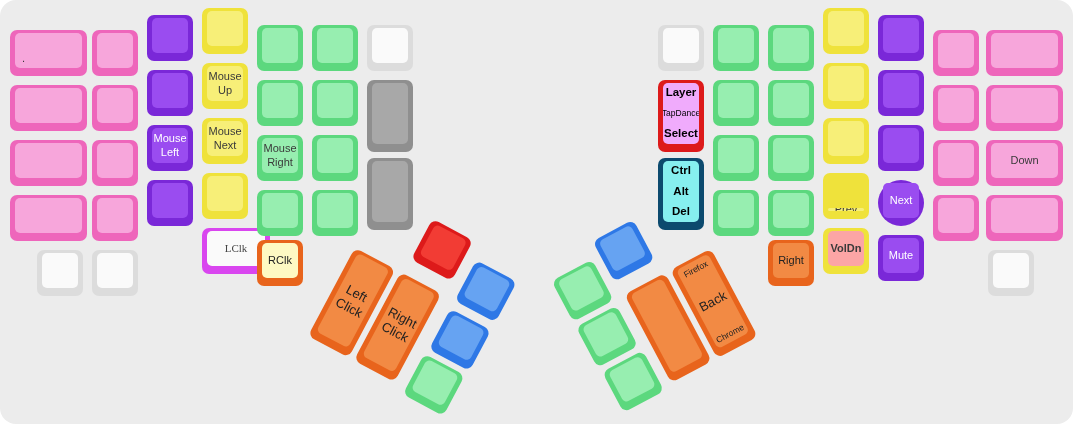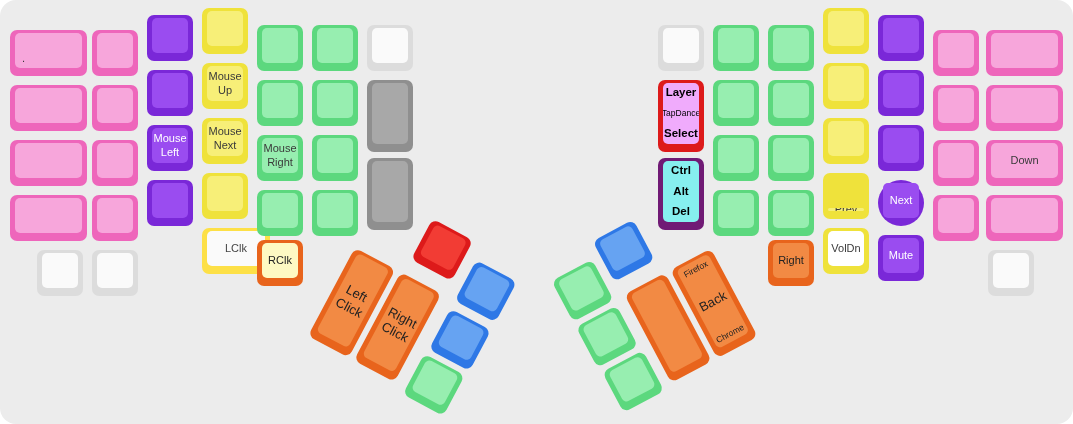--- a/index.html
+++ b/index.html
@@ -95,21 +95,21 @@
       </div>
       <div class="key" style="left: 202px; top: 118px; width: 46px; height: 46px; background: rgb(239, 226, 59);">
         <div class="keytop" style="background: rgb(247, 239, 120);">
           <div class="klabel" style="color: rgb(58, 58, 58);">Mouse</div>
           <div class="klabel" style="color: rgb(58, 58, 58);">Next</div>
         </div>
       </div>
       <div class="key" style="left: 202px; top: 173px; width: 46px; height: 46px; background: rgb(239, 226, 59);">
         <div class="keytop" style="background: rgb(247, 239, 120);"></div>
       </div>
-      <div class="key" style="left: 202px; top: 228px; width: 68px; height: 46px; background: #fde047;">
+      <div class="key" style="left: 202px; top: 228px; width: 68px; height: 46px; background: #d946ef; font-family: Liberation Serif, serif;">
         <div class="keytop" style="background: rgb(250, 250, 250);">
           <div class="klabel" style="color: rgb(68, 68, 68);">LClk</div>
         </div>
       </div>
       <div class="key" style="left: 257px; top: 25px; width: 46px; height: 46px; background: rgb(92, 216, 126);">
         <div class="keytop" style="background: rgb(151, 238, 176);"></div>
       </div>
       <div class="key" style="left: 257px; top: 80px; width: 46px; height: 46px; background: rgb(92, 216, 126);">
         <div class="keytop" style="background: rgb(151, 238, 176);"></div>
       </div>
@@ -159,21 +159,21 @@
       <div class="key" style="left: 658px; top: 25px; width: 46px; height: 46px; background: rgb(220, 220, 220);">
         <div class="keytop" style="background: rgb(250, 250, 250);"></div>
       </div>
       <div class="key" style="left: 658px; top: 80px; width: 46px; height: 72px; background: rgb(221, 26, 26);">
         <div class="keytop spread" style="background: #f0abfc;">
           <div class="klabel bold" style="color: rgb(0, 0, 0);">Layer</div>
           <div class="klabel tiny" style="color: rgb(0, 0, 0); text-align: right;">TapDance</div>
           <div class="klabel bold" style="color: rgb(0, 0, 0);">Select</div>
         </div>
       </div>
-      <div class="key" style="left: 658px; top: 158px; width: 46px; height: 72px; background: #701a75;">
+      <div class="key" style="left: 658px; top: 158px; width: 46px; height: 72px; background: #0c4a6e;">
         <div class="keytop spread" style="background: rgb(134, 239, 239);">
           <div class="klabel bold" style="color: rgb(0, 0, 0);">Ctrl</div>
           <div class="klabel bold" style="color: rgb(0, 0, 0);">Alt</div>
           <div class="klabel bold" style="color: rgb(0, 0, 0);">Del</div>
         </div>
       </div>
       <div class="key" style="left: 713px; top: 25px; width: 46px; height: 46px; background: rgb(92, 216, 126);">
         <div class="keytop" style="background: rgb(151, 238, 176);"></div>
       </div>
       <div class="key" style="left: 713px; top: 80px; width: 46px; height: 46px; background: rgb(92, 216, 126);">
@@ -210,21 +210,21 @@
       </div>
       <div class="key" style="left: 823px; top: 118px; width: 46px; height: 46px; background: rgb(239, 226, 59);">
         <div class="keytop" style="background: rgb(247, 239, 120);"></div>
       </div>
       <div class="key" style="left: 823px; top: 173px; width: 46px; height: 46px; background: rgb(239, 226, 59);">
         <div class="keytop" style="background: rgb(247, 239, 120); margin-top: 32px;">
           <div class="klabel" style="color: rgb(58, 58, 58);">Prev</div>
         </div>
       </div>
       <div class="key" style="left: 823px; top: 228px; width: 46px; height: 46px; background: rgb(239, 226, 59);">
-        <div class="keytop" style="background: #ffffff;">
+        <div class="keytop" style="background: #fca5a5; font-weight: bold;">
           <div class="klabel" style="color: rgb(58, 58, 58);">VolDn</div>
         </div>
       </div>
       <div class="key" style="left: 878px; top: 15px; width: 46px; height: 46px; background: rgb(122, 40, 216);">
         <div class="keytop" style="background: rgb(154, 76, 240);"></div>
       </div>
       <div class="key" style="left: 878px; top: 70px; width: 46px; height: 46px; background: rgb(122, 40, 216);">
         <div class="keytop" style="background: rgb(154, 76, 240);"></div>
       </div>
       <div class="key" style="left: 878px; top: 125px; width: 46px; height: 46px; background: rgb(122, 40, 216);">

